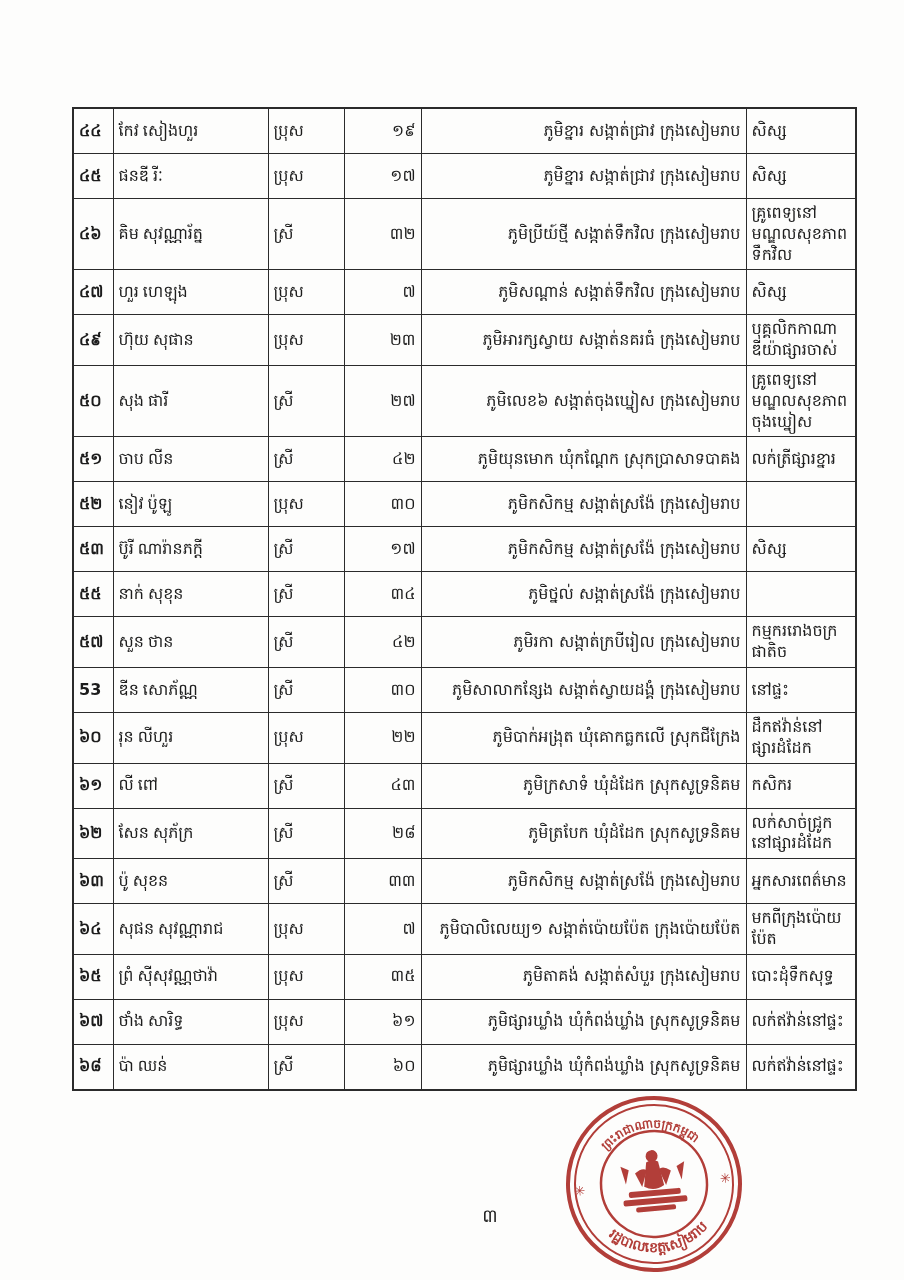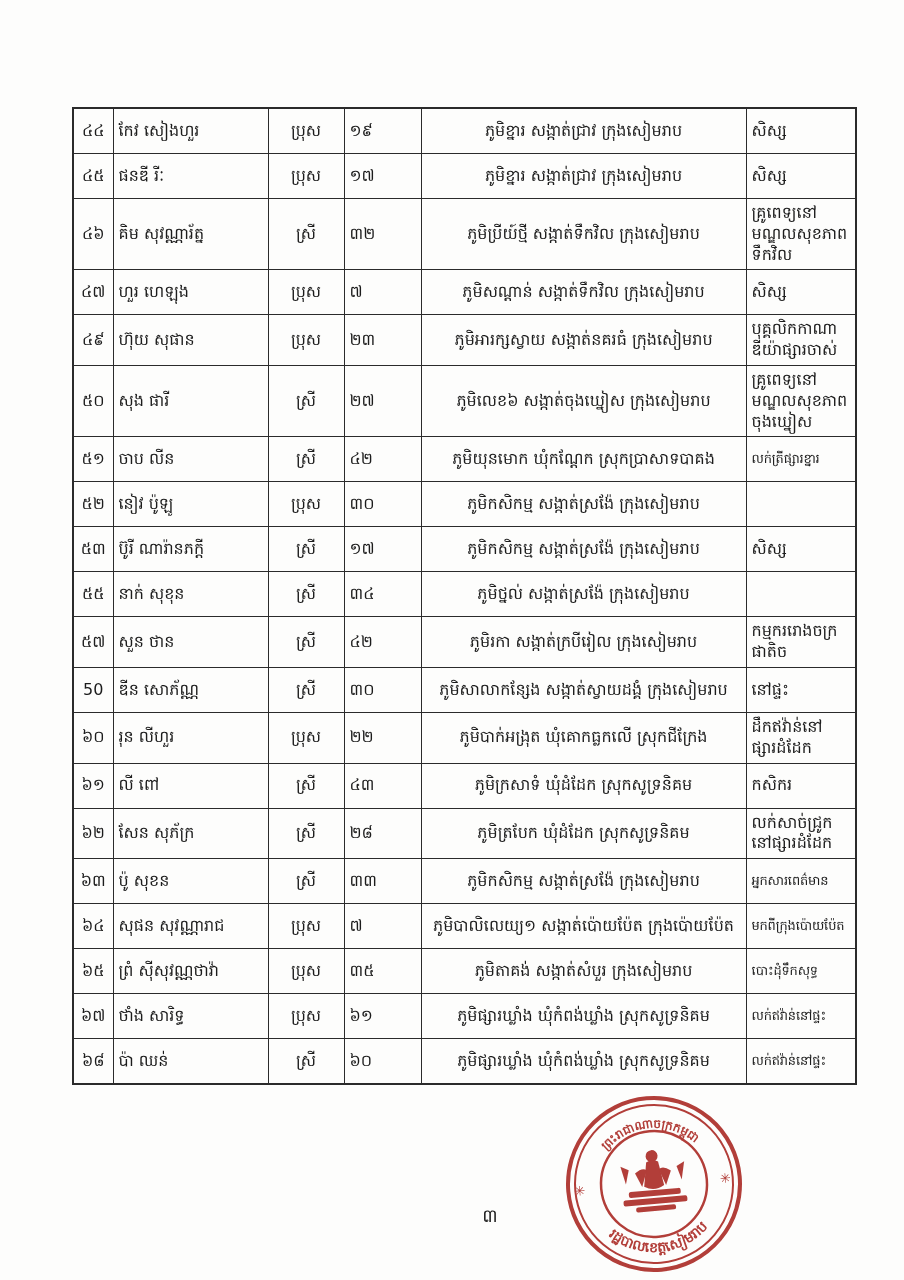--- a/index.html
+++ b/index.html
@@ -16,30 +16,30 @@
   }
   table.roster td{
     border:1.5px solid #2b2b2b;
     padding:4px 5px;
     height:36px;
     font-size:16px;
     line-height:1.3;
     vertical-align:middle;
     overflow:hidden;
   }
-  td.c-no{text-align:center;font-size:15px;}
-  td.c-name{text-align:left;padding-left:9px;}
-  td.c-gender{text-align:center;}
-  td.c-age{text-align:left;font-size:15px;}
-  td.c-addr{text-align:center;padding-left:8px;}
+  td.c-no{text-align:left;font-size:15px;font-weight:bold;}
+  td.c-name{text-align:left;padding-left:9px;font-family:Liberation Serif, serif;}
+  td.c-gender{}
+  td.c-age{text-align:right;font-size:15px;}
+  td.c-addr{text-align:right;padding-left:8px;}
   td.c-occ{
     text-align:left;font-size:14px;line-height:1.35;
     white-space:pre-line;padding:3px 2px;
   }
-  td.c-occ.tight{font-size:13px;letter-spacing:-0.2px;}
+  td.c-occ.tight{font-size:16px;letter-spacing:-0.2px;}
   .page-number{
     position:absolute;left:470px;top:1204px;width:40px;
     text-align:center;font-size:18px;color:#222;
   }
   .stamp{
     position:absolute;left:564px;top:1094px;width:180px;height:180px;
     transform:rotate(-5deg);
     opacity:0.88;
   }
 </style>
@@ -161,21 +161,21 @@
       <td class="c-name">សួន ថាន</td>
       <td class="c-gender">ស្រី</td>
       <td class="c-age">៤២</td>
       <td class="c-addr">ភូមិរកា សង្កាត់ក្របីរៀល ក្រុងសៀមរាប</td>
       <td class="c-occ">កម្មកររោងចក្រ
 ផាតិច</td>
     </tr>
 
 
     <tr>
-      <td class="c-no">50</td>
+      <td class="c-no">53</td>
       <td class="c-name">ឌីន សោភ័ណ្ណ</td>
       <td class="c-gender">ស្រី</td>
       <td class="c-age">៣០</td>
       <td class="c-addr">ភូមិសាលាកន្សែង សង្កាត់ស្វាយដង្គំ ក្រុងសៀមរាប</td>
       <td class="c-occ">នៅផ្ទះ</td>
     </tr>
 
     <tr>
       <td class="c-no">៦០</td>
       <td class="c-name">រុន លីហួរ</td>

